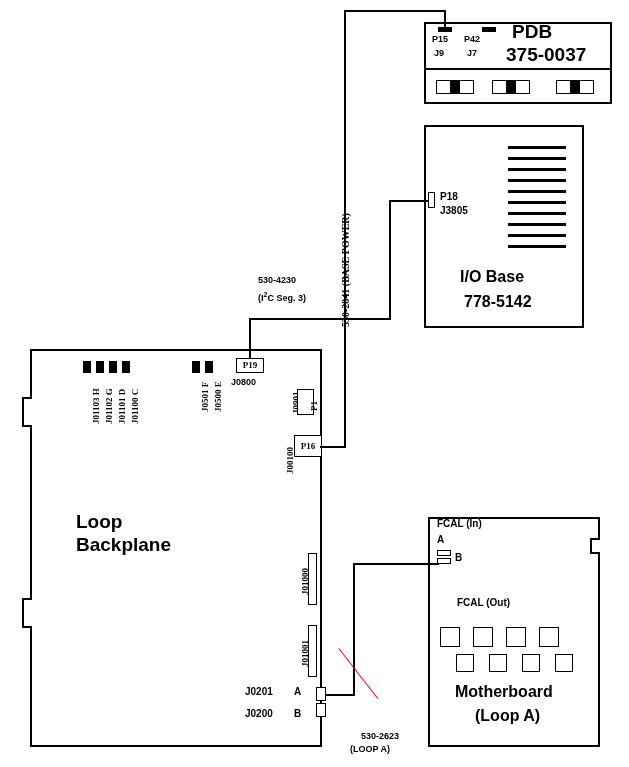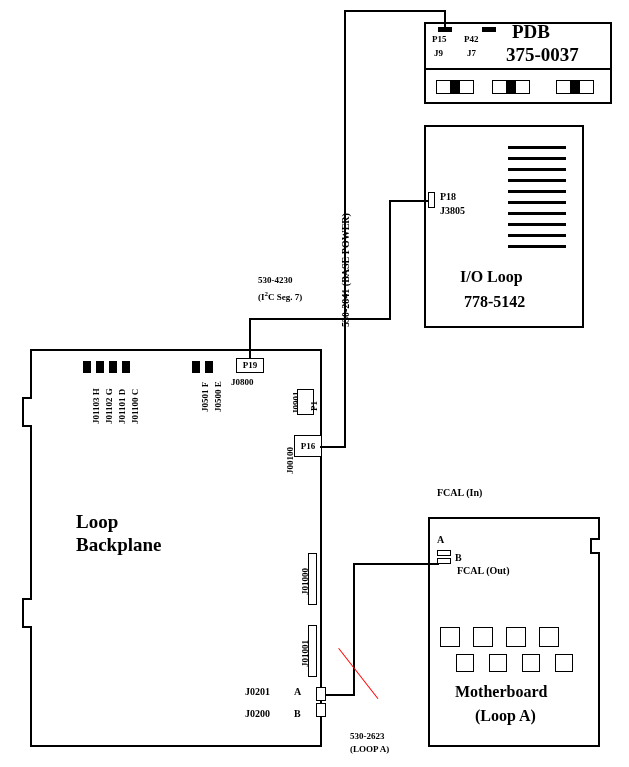--- a/index.html
+++ b/index.html
@@ -30,21 +30,21 @@
   .wire-h { height: 2px; }
   .wire-v { width: 2px; }
   .redline {
     position: absolute;
     background: #ff0000;
     transform-origin: 0 0;
     height: 1px;
   }
   .lbl {
     position: absolute;
-    font-family: Liberation Serif, serif;
+    font-family: Liberation Sans, sans-serif;
     font-weight: bold;
     color: #000000;
     white-space: nowrap;
     line-height: 1.05;
   }
   .vert {
     position: absolute;
     font-family: "Liberation Serif", serif;
     font-weight: bold;
     color: #000000;
@@ -134,21 +134,21 @@
   <div class="hatch-line" style="left:508px; top:212px; width:58px;"></div>
   <div class="hatch-line" style="left:508px; top:223px; width:58px;"></div>
   <div class="hatch-line" style="left:508px; top:234px; width:58px;"></div>
   <div class="hatch-line" style="left:508px; top:245px; width:58px;"></div>
 
   <div class="conn" style="left:428px; top:192px; width:7px; height:16px; background:#ffffff;"></div>
 
   <div class="lbl sm10" style="left:440px; top:192px;">P18</div>
   <div class="lbl sm10" style="left:440px; top:206px;">J3805</div>
 
-  <div class="lbl title-mid" style="left:460px; top:269px;">I/O Loop</div>
+  <div class="lbl title-mid" style="left:460px; top:269px;">I/O Base</div>
   <div class="lbl title-mid" style="left:464px; top:294px;">778-5142</div>
 
   <div class="wire wire-h" style="left:30px; top:349px; width:292px;"></div>
 
   <div class="wire wire-v" style="left:320px; top:349px; height:398px;"></div>
 
   <div class="wire wire-h" style="left:30px; top:745px; width:292px;"></div>
 
   <div class="wire wire-v" style="left:30px; top:349px; height:49px;"></div>
 
@@ -217,24 +217,24 @@
 
   <div class="wire wire-v" style="left:598px; top:552px; height:195px;"></div>
 
   <div class="wire wire-h" style="left:428px; top:745px; width:172px;"></div>
 
   <div class="wire wire-v" style="left:428px; top:517px; height:230px;"></div>
 
   <div class="conn" style="left:437px; top:550px; width:14px; height:6px;"></div>
   <div class="conn" style="left:437px; top:558px; width:14px; height:6px;"></div>
 
-  <div class="lbl sm10" style="left:437px; top:488px;">FCAL (In)</div>
+  <div class="lbl sm10" style="left:437px; top:519px;">FCAL (In)</div>
   <div class="lbl sm10" style="left:437px; top:535px;">A</div>
   <div class="lbl sm10" style="left:455px; top:553px;">B</div>
-  <div class="lbl sm10" style="left:457px; top:566px;">FCAL (Out)</div>
+  <div class="lbl sm10" style="left:457px; top:598px;">FCAL (Out)</div>
 
   <div class="conn" style="left:440px; top:627px; width:20px; height:20px;"></div>
   <div class="conn" style="left:473px; top:627px; width:20px; height:20px;"></div>
   <div class="conn" style="left:506px; top:627px; width:20px; height:20px;"></div>
   <div class="conn" style="left:539px; top:627px; width:20px; height:20px;"></div>
 
   <div class="conn" style="left:456px; top:654px; width:18px; height:18px;"></div>
   <div class="conn" style="left:489px; top:654px; width:18px; height:18px;"></div>
   <div class="conn" style="left:522px; top:654px; width:18px; height:18px;"></div>
   <div class="conn" style="left:555px; top:654px; width:18px; height:18px;"></div>
@@ -249,25 +249,25 @@
 
   <div class="vert" style="left:340px; top:327px; font-size:10px;">530-2841 (BASE POWER)</div>
 
   <div class="wire wire-v" style="left:249px; top:318px; height:41px;"></div>
   <div class="wire wire-h" style="left:249px; top:318px; width:142px;"></div>
   <div class="wire wire-v" style="left:389px; top:200px; height:120px;"></div>
   <div class="wire wire-h" style="left:389px; top:200px; width:40px;"></div>
 
   <div class="lbl sm" style="left:258px; top:276px;">530-4230</div>
   <div class="lbl sm" style="left:258px; top:291px;">
-    <span>(I</span><sup style="font-size:7px;">2</sup><span>C Seg. 7)</span>
+    <span>(I</span><sup style="font-size:7px;">2</sup><span>C Seg. 3)</span>
   </div>
 
   <div class="wire wire-h" style="left:326px; top:694px; width:28px;"></div>
   <div class="wire wire-v" style="left:353px; top:563px; height:133px;"></div>
   <div class="wire wire-h" style="left:353px; top:563px; width:86px;"></div>
 
   <div class="redline" style="left:339px; top:648px; width:64px; transform: rotate(52deg);"></div>
 
-  <div class="lbl sm" style="left:350px; top:732px;">530-2623</div>
+  <div class="lbl sm" style="left:361px; top:732px;">530-2623</div>
   <div class="lbl sm" style="left:350px; top:745px;">(LOOP A)</div>
 
 </div>
 
 </body></html>

